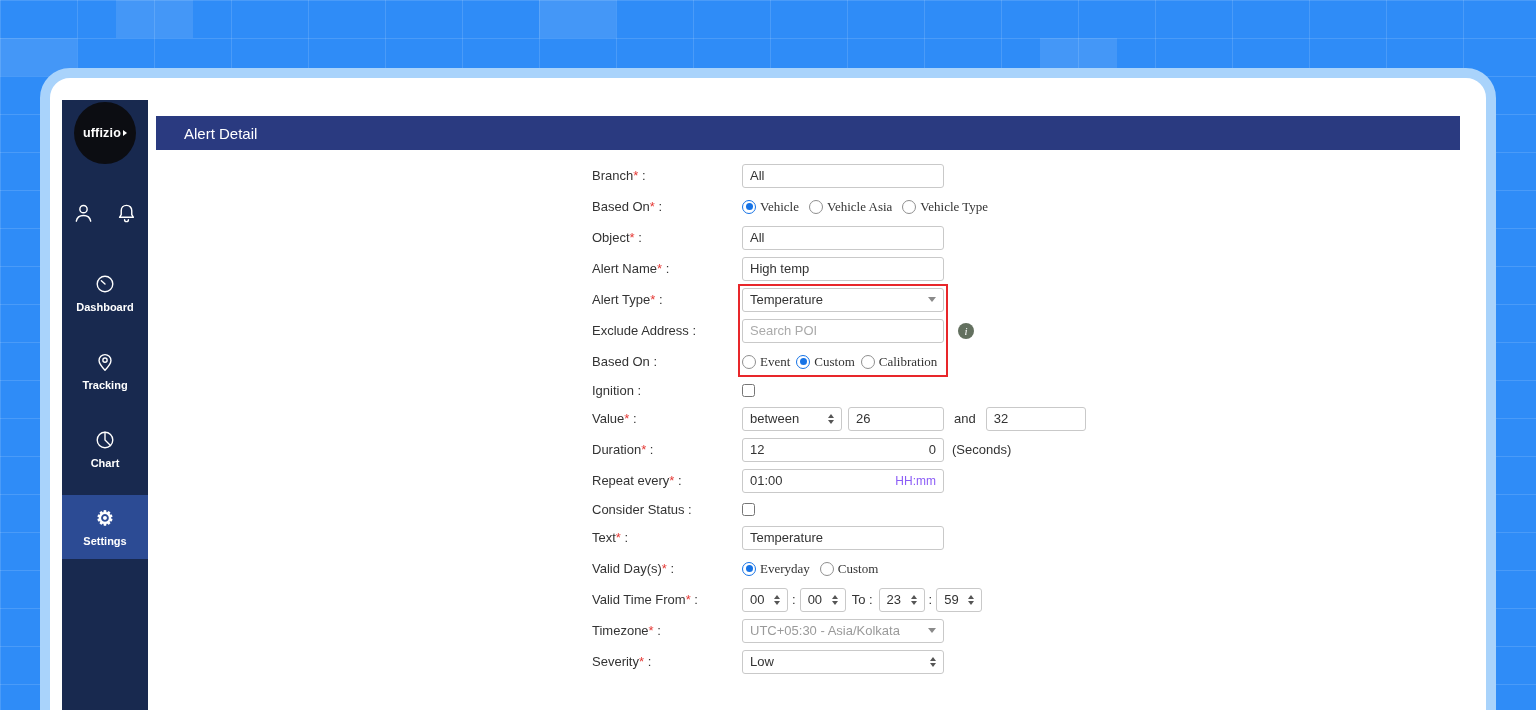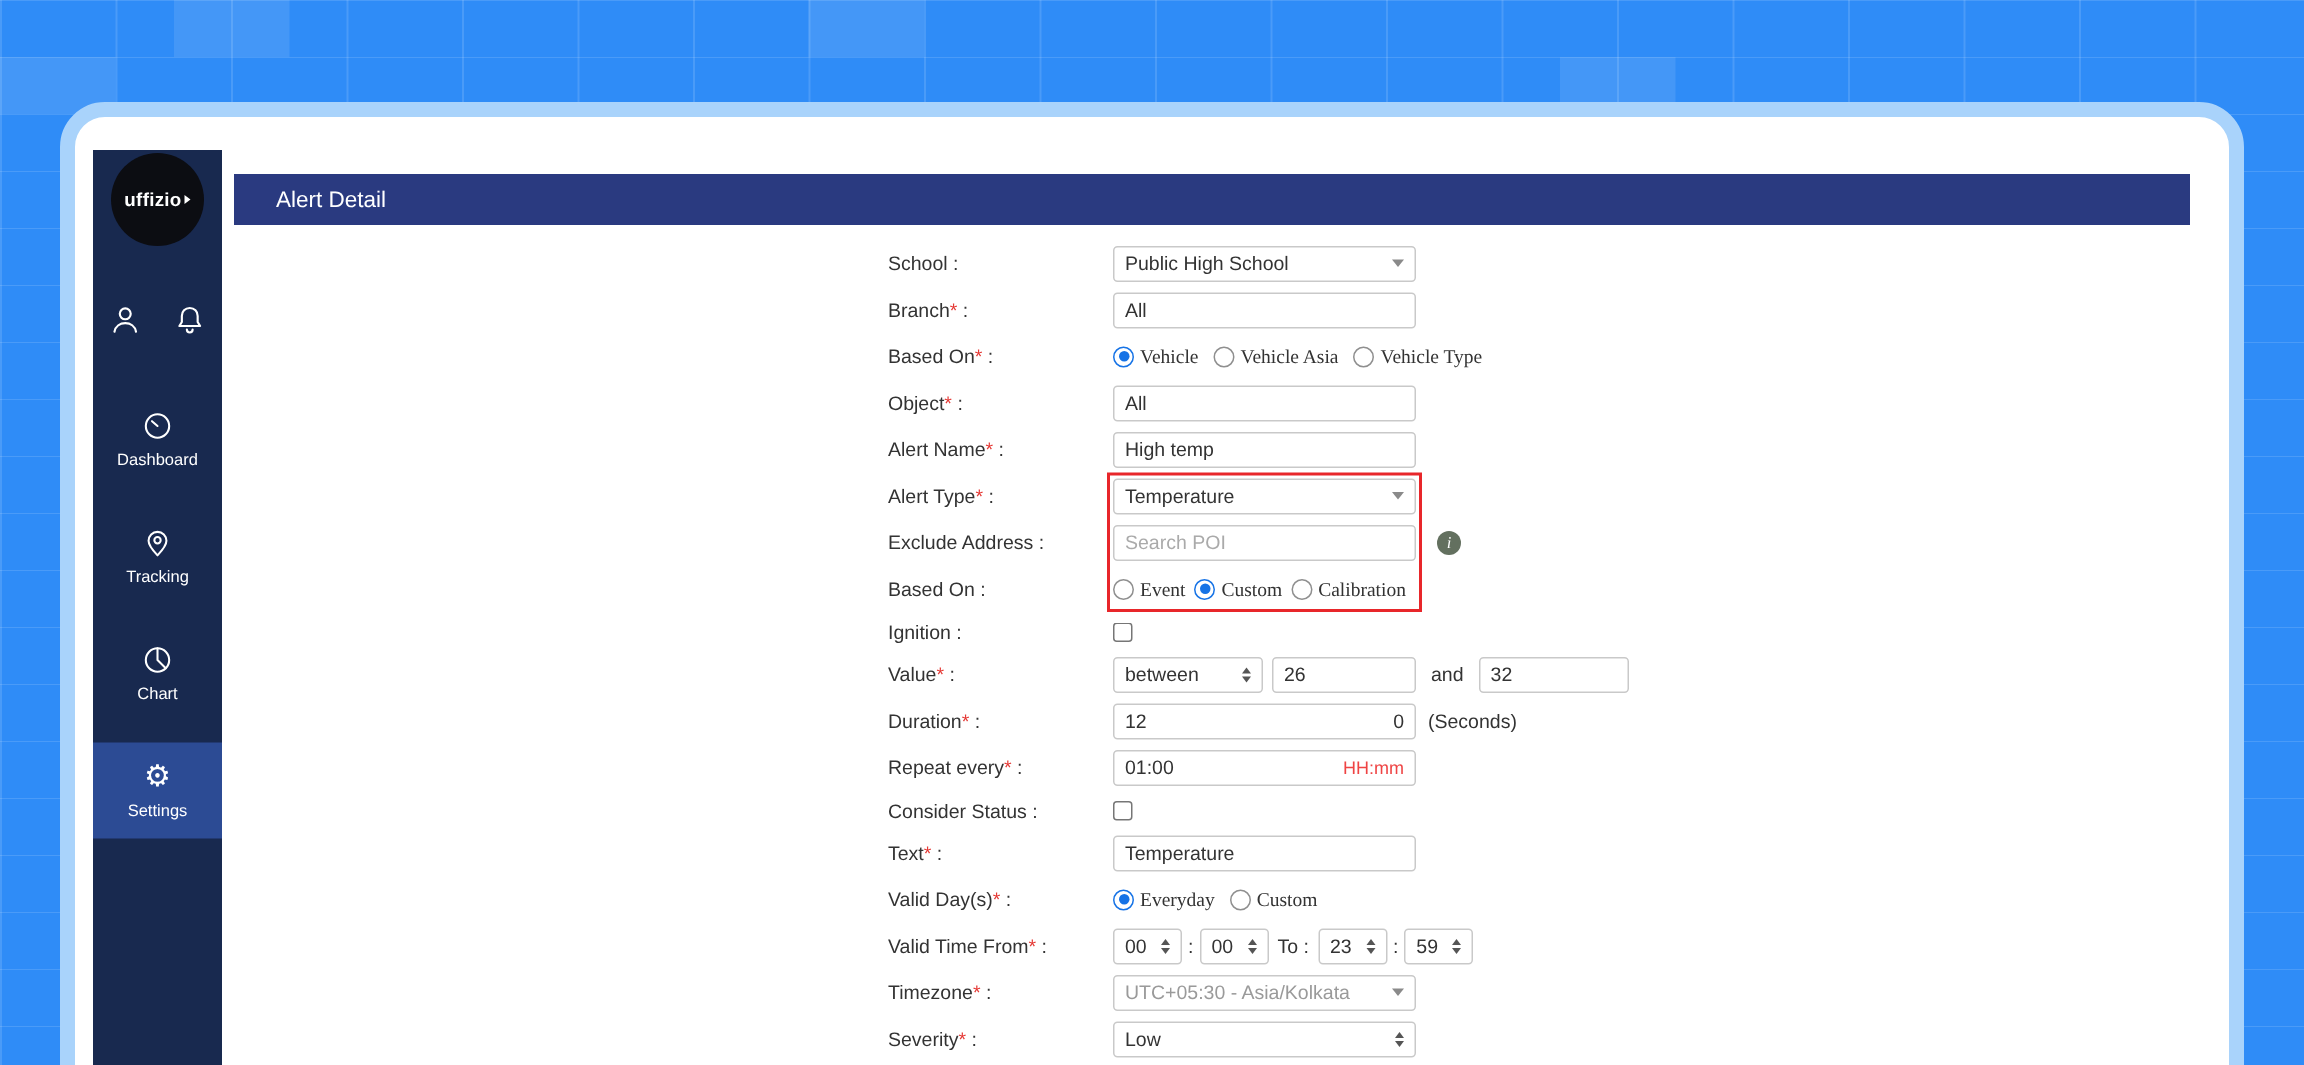--- a/index.html
+++ b/index.html
@@ -31,21 +31,21 @@
   .logo-circle {
     width:62px; height:62px; border-radius:50%; background:#0c0d12; margin-top:2px;
     display:flex; align-items:center; justify-content:center; gap:2px;
   }
   .logo-text { color:#fff; font-size:12.5px; font-weight:bold; letter-spacing:.2px; }
   .logo-arrow { width:0; height:0; border-top:3px solid transparent; border-bottom:3px solid transparent; border-left:4px solid #fff; }
   .side-top { display:flex; gap:20px; margin:38px 0 22px 0; align-items:center; }
   .side-top svg { width:23px; height:23px; cursor:pointer; }
   .side-item {
     width:86px; display:flex; flex-direction:column; align-items:center; gap:6px;
-    padding:12px 16px; margin-top:14px; cursor:pointer;
+    padding:12px 16px; margin-top:14px; cursor:pointer;font-weight:bold;
   }
   .side-item.active { background:#2c4b94; }
   .side-item svg { width:22px; height:22px; }
   .sicon-glyph { color:#fff; font-size:20px; line-height:22px; }
   .slabel { color:#fff; font-size:11px; }
   svg.ic { fill:none; stroke:#fff; stroke-width:1.5; stroke-linecap:round; stroke-linejoin:round; }
 
   .main { flex:1; display:flex; flex-direction:column; background:#fff; min-width:0; }
   .header {
     height:34px; background:#2a3a80; color:#fff; display:flex; align-items:center;
@@ -83,21 +83,21 @@
   .hl-group { position:relative; }
   .red-box { position:absolute; left:146px; top:0; bottom:0; width:210px; border:2px solid #e8262a; pointer-events:none; }
   .info-badge {
     width:16px; height:16px; border-radius:50%; background:#63705f; color:#fff;
     display:flex; align-items:center; justify-content:center; margin-left:14px;
     font-family:"Liberation Serif", serif; font-style:italic; font-size:11px; cursor:pointer;
   }
   .conj { margin:0 10px; font-size:13px; color:#333; }
   .sep { margin:0 4px; font-size:13px; color:#333; }
   .suffix { margin-left:8px; font-size:13px; color:#333; }
-  .hint { color:#ef4444; font-size:12px; }
+  .hint { color:#8b5cf6; font-size:12px; }
 </style>
 </head>
 <body>
 
 <div class="deco d1"></div>
 <div class="deco d2"></div>
 <div class="deco d3"></div>
 <div class="deco d4"></div>
 
 <div class="window">
@@ -145,27 +145,20 @@
     </div>
   </div>
 
   <div class="main">
     <div class="header">
       <span>Alert Detail</span>
     </div>
 
     <div class="form">
 
-      <div class="row">
-        <span class="label"><span>School</span><span class="req"></span><span> :</span></span>
-        <div class="select w202">
-          <span>Public High School</span>
-          <span class="caret"></span>
-        </div>
-      </div>
 
       <div class="row">
         <span class="label"><span>Branch</span><span class="req">*</span><span> :</span></span>
         <input class="txt w202" value="All" style="">
       </div>
 
       <div class="row">
         <span class="label"><span>Based On</span><span class="req">*</span><span> :</span></span>
         <div class="opts">
           <span class="opt">

